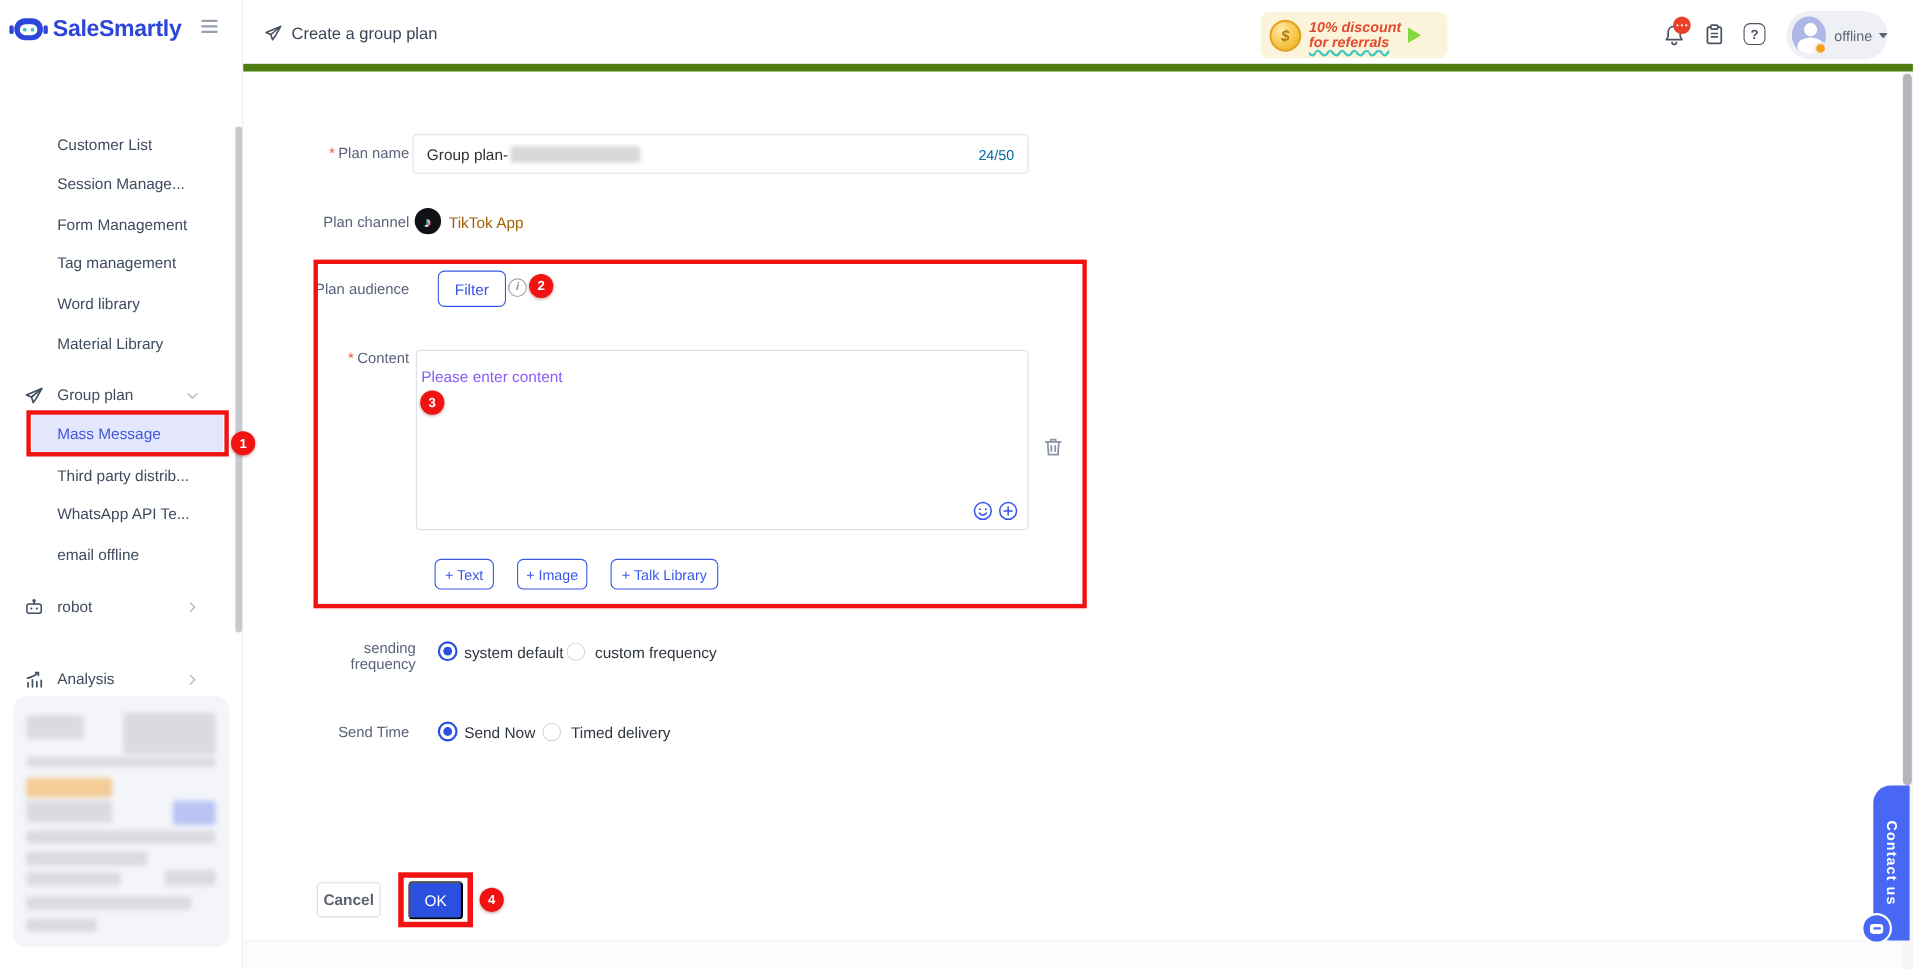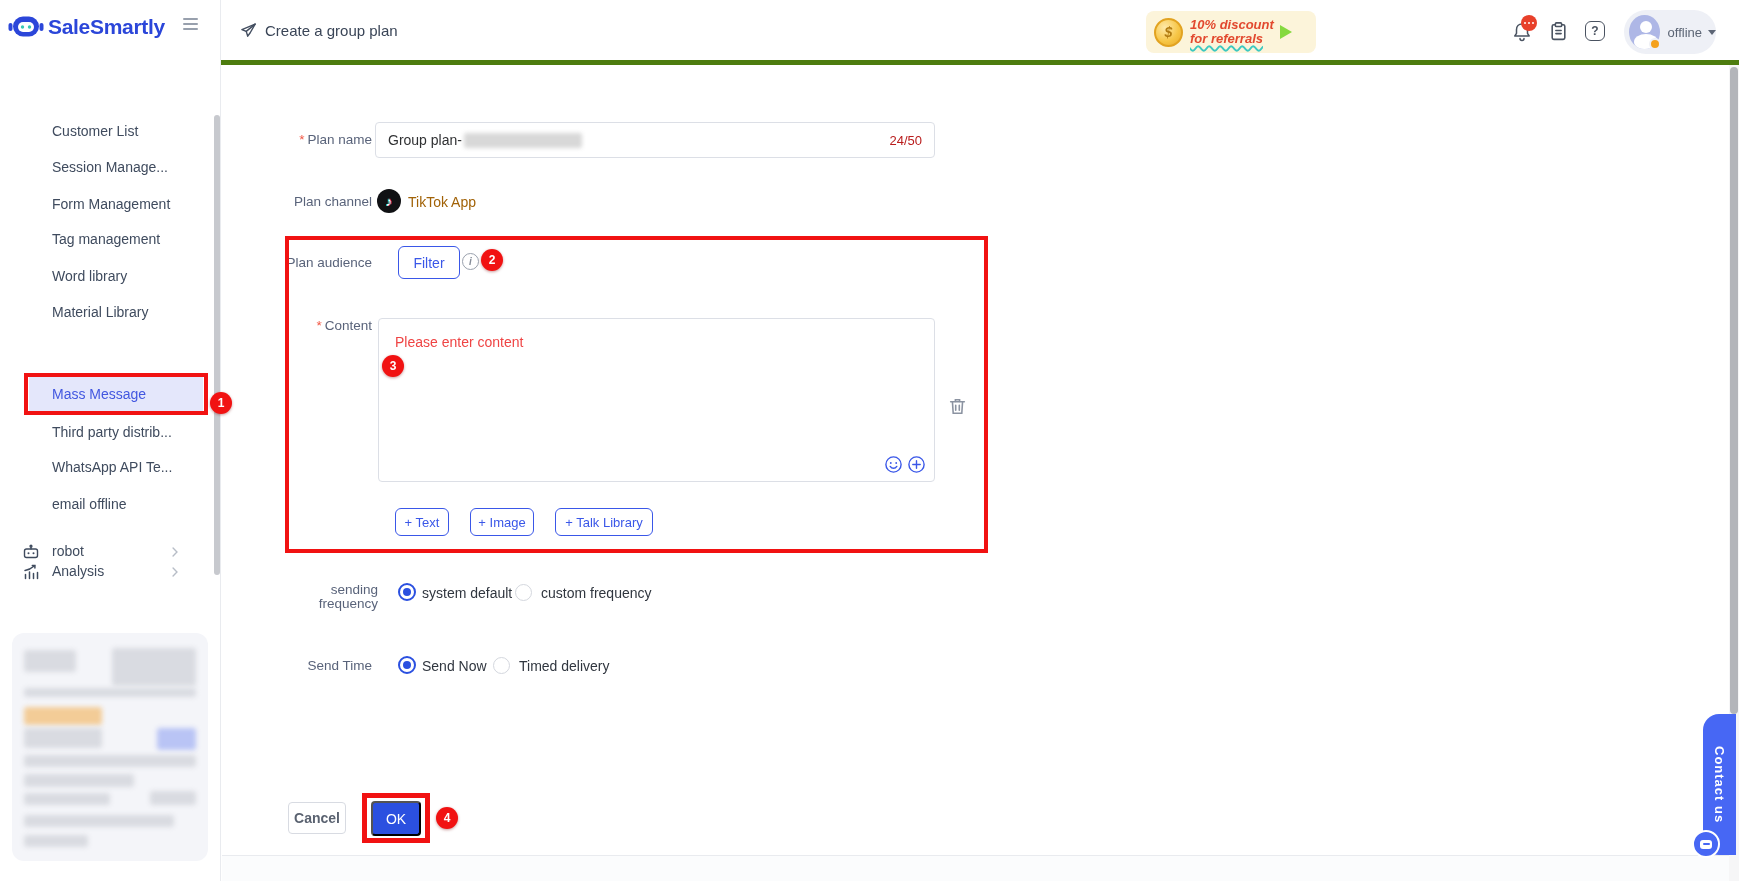--- a/index.html
+++ b/index.html
@@ -17,21 +17,21 @@
   .nav-row .icon { position:absolute; left:22px; top:8px; width:18px; height:18px; color:#3f4b5e; }
   .nav-row .lbl { position:absolute; left:52px; top:8px; }
   .nav-row .chev { position:absolute; left:168px; top:10px; width:14px; height:14px; color:#b7bdc7; }
   .nav-active { position:absolute; left:29px; top:377px; width:174px; height:34px; background:#e4e7fb; color:#4257e0; font-size:14px; display:flex; align-items:center; cursor:pointer; }
   .nav-active .lbl { margin-left:23px; }
   .side-scroll { position:absolute; left:214px; top:115px; width:6px; height:460px; background:#c7c9ce; border-radius:3px; }
   .blur-card { position:absolute; left:12px; top:633px; width:196px; height:228px; background:#f4f5f9; border-radius:12px; }
   .bb { position:absolute; border-radius:3px; filter:blur(2.5px); background:#d9dbe1; }
 
   
-  .topbar { position:absolute; left:221px; top:0; width:1518px; height:65px; background:#fff; border-bottom:5px solid #4d7c0f; z-index:4; }
+  .topbar { position:absolute; left:221px; top:0; width:1518px; height:65px; background:#fff; border-bottom:7px solid #4d7c0f; z-index:4; }
   .page-title { position:absolute; left:19px; top:22px; display:flex; align-items:center; gap:8px; font-size:15px; color:#3a4557; }
   .promo1 { position:absolute; left:925px; top:11px; width:170px; height:42px; background:#fcf4da; border-radius:8px; display:flex; align-items:center; padding:0 8px; cursor:pointer; }
   .coin { width:29px; height:29px; border-radius:50%; background:radial-gradient(circle at 35% 30%, #ffe9a8, #f6c544 60%, #e8a92c); border:2px solid #e2a321; display:flex; align-items:center; justify-content:center; font-weight:800; font-size:14px; color:#b07a10; font-style:italic; }
   .promo1-text { margin-left:7px; font-size:13px; line-height:14px; font-weight:800; font-style:italic; color:#e2492f; }
   .promo1-text .l2 { text-decoration:underline wavy #3cc8c0 1.5px; text-underline-offset:2px; }
   .green-tri { width:0; height:0; border-top:7px solid transparent; border-bottom:7px solid transparent; border-left:12px solid #85d93f; margin-left:6px; }
   .promo2 { position:absolute; left:1111px; top:11px; width:166px; height:42px; background:#1d3fd4; border-radius:6px; cursor:pointer; }
   .pp-badge { position:absolute; left:10px; top:3px; width:38px; height:10px; background:#222632; border-radius:2px; box-shadow:inset 0 -2px 0 #3a3f52; }
   .pp-bubble { position:absolute; left:7px; top:12px; width:152px; height:25px; background:#fff; border-radius:5px; display:flex; align-items:center; justify-content:center; font-size:11.5px; font-weight:800; color:#17191f; white-space:nowrap; }
   .pp-bubble:after { content:""; position:absolute; right:14px; bottom:-5px; width:0; height:0; border-left:7px solid transparent; border-top:6px solid #fff; }
@@ -46,27 +46,27 @@
   .avatar .body { position:absolute; left:5px; top:19px; width:24px; height:16px; border-radius:50%; background:#fff; }
   .status-dot { position:absolute; left:1428px; top:38px; width:12px; height:12px; border-radius:50%; background:#f5a11c; border:2px solid #eef0f6; z-index:2; }
   .offline-lbl { font-size:13px; color:#5c6575; margin-left:8px; }
   .caret-down { width:0; height:0; border-left:4.5px solid transparent; border-right:4.5px solid transparent; border-top:5px solid #5c6575; margin-left:6px; }
 
   
   .f-label { position:absolute; left:160px; width:212px; text-align:right; font-size:13.5px; color:#59637a; }
   .req { color:#f25643; margin-right:3px; }
   .pseudo-input { position:absolute; left:375px; top:122px; width:560px; height:36px; border:1px solid #dcdfe6; border-radius:4px; background:#fff; display:flex; align-items:center; padding:0 12px; font-size:14px; color:#303133; cursor:text; }
   .blur-chip { display:inline-block; width:118px; height:15px; background:#d8d8d8; border-radius:2px; filter:blur(2px); margin-left:2px; }
-  .counter { margin-left:auto; color:#b91c1c; font-size:13px; }
+  .counter { margin-left:auto; color:#0369a1; font-size:13px; }
   .tiktok-icon { position:absolute; left:377px; top:189px; width:24px; height:24px; border-radius:50%; background:#101114; color:#fff; display:flex; align-items:center; justify-content:center; font-size:13px; text-shadow:1px 0 0 #fe2c55, -1px 0 0 #25f4ee; }
   .channel-val { position:absolute; left:408px; top:194px; font-size:14px; color:#a16207; }
   .filter-btn { position:absolute; left:398px; top:246px; width:62px; height:33px; background:#fff; border:1px solid #3a57e8; border-radius:6px; color:#3a57e8; font-size:14px; display:flex; align-items:center; justify-content:center; cursor:pointer; }
   .info-icon { position:absolute; left:462px; top:253px; width:17px; height:17px; border:1.3px solid #9aa1ad; border-radius:50%; color:#868d99; font-size:10px; font-style:italic; font-weight:700; display:flex; align-items:center; justify-content:center; }
   .textarea-box { position:absolute; left:378px; top:318px; width:557px; height:164px; border:1px solid #dcdfe6; border-radius:4px; background:#fff; cursor:text; }
-  .placeholder { position:absolute; left:16px; top:15px; font-size:14px; color:#ef4444; }
+  .placeholder { position:absolute; left:4px; top:15px; font-size:14px; color:#8b5cf6; }
   .ta-icons { position:absolute; right:8px; bottom:7px; display:flex; gap:4px; }
   .ta-icons .ic { width:19px; height:19px; color:#3a57e8; cursor:pointer; }
   .trash { position:absolute; left:947px; top:396px; width:21px; height:21px; color:#8b93a1; cursor:pointer; }
   .ghost-btn { position:absolute; top:508px; height:28px; background:#fff; border:1px solid #3a57e8; border-radius:6px; color:#3a57e8; font-size:13px; display:flex; align-items:center; justify-content:center; cursor:pointer;text-align:right; }
   .radio { position:absolute; border-radius:50%; cursor:pointer; }
   .radio.sel { width:18px; height:18px; border:2px solid #2b50e0; background:#fff; }
   .radio.sel:after { content:""; position:absolute; left:3px; top:3px; width:8px; height:8px; border-radius:50%; background:#2b50e0; }
   .radio.un { width:17px; height:17px; border:1.5px solid #d4d7de; background:#fff; }
   .radio-lbl { position:absolute; font-size:14px; color:#30363f; cursor:pointer; }
   .cancel-btn { position:absolute; left:288px; top:802px; width:58px; height:32px; background:#fff; border:1px solid #d8dbe2; border-radius:4px; color:#5a6270; font-size:14px; display:flex; align-items:center; justify-content:center; cursor:pointer;font-weight:bold; }
@@ -126,20 +126,34 @@
     <div class="nav-row" style="top:223px">
         <span class="lbl">Tag management</span>
       </div>
     <div class="nav-row" style="top:260px">
         <span class="lbl">Word library</span>
       </div>
     <div class="nav-row" style="top:296px">
         <span class="lbl">Material Library</span>
       </div>
 
+    <div class="nav-row" style="top:343px">
+      <span class="icon">
+        <svg width="18" height="18" viewBox="0 0 18 18" fill="none" stroke="currentColor" stroke-width="1.5" stroke-linejoin="round" stroke-linecap="round">
+          <path d="M16 2.2 2 8l4.6 1.9L8.2 15l2.6-3.6L16 2.2z"></path>
+            <path d="M6.6 9.9 16 2.2"></path>
+        </svg>
+      </span>
+      <span class="lbl">Group plan</span>
+      <span class="chev">
+        <svg width="14" height="14" viewBox="0 0 18 18" fill="none" stroke="currentColor" stroke-width="1.8" stroke-linecap="round">
+            <polyline points="4,6.5 9,11.5 14,6.5"></polyline>
+          </svg>
+      </span>
+    </div>
     <div class="nav-active">
       <span class="lbl">Mass Message</span>
     </div>
     <div class="nav-row" style="top:416px">
         <span class="lbl">Third party distrib...</span>
       </div>
     <div class="nav-row" style="top:451px">
         <span class="lbl">WhatsApp API Te...</span>
       </div>
     <div class="nav-row" style="top:488px">
@@ -157,21 +171,21 @@
         </svg>
       </span>
       <span class="lbl">robot</span>
       <span class="chev">
         <svg width="14" height="14" viewBox="0 0 18 18" fill="none" stroke="currentColor" stroke-width="1.8" stroke-linecap="round">
             <polyline points="6.5,4 11.5,9 6.5,14"></polyline>
           </svg>
       </span>
     </div>
 
-    <div class="nav-row" style="top:555px">
+    <div class="nav-row" style="top:601px">
       <span class="icon">
         <svg width="18" height="18" viewBox="0 0 18 18" fill="none" stroke="currentColor" stroke-width="1.5" stroke-linecap="round">
           <path d="M3.5 15.5v-4M7.5 15.5V9M11.5 15.5v-5M15.5 15.5V9.5"></path>
           <path d="M3 7.5C6.5 7 9.5 5.5 12.5 2.8"></path>
             <path d="M10.3 2.5h2.6v2.6"></path>
         </svg>
       </span>
       <span class="lbl">Analysis</span>
       <span class="chev">
         <svg width="14" height="14" viewBox="0 0 18 18" fill="none" stroke="currentColor" stroke-width="1.8" stroke-linecap="round">

